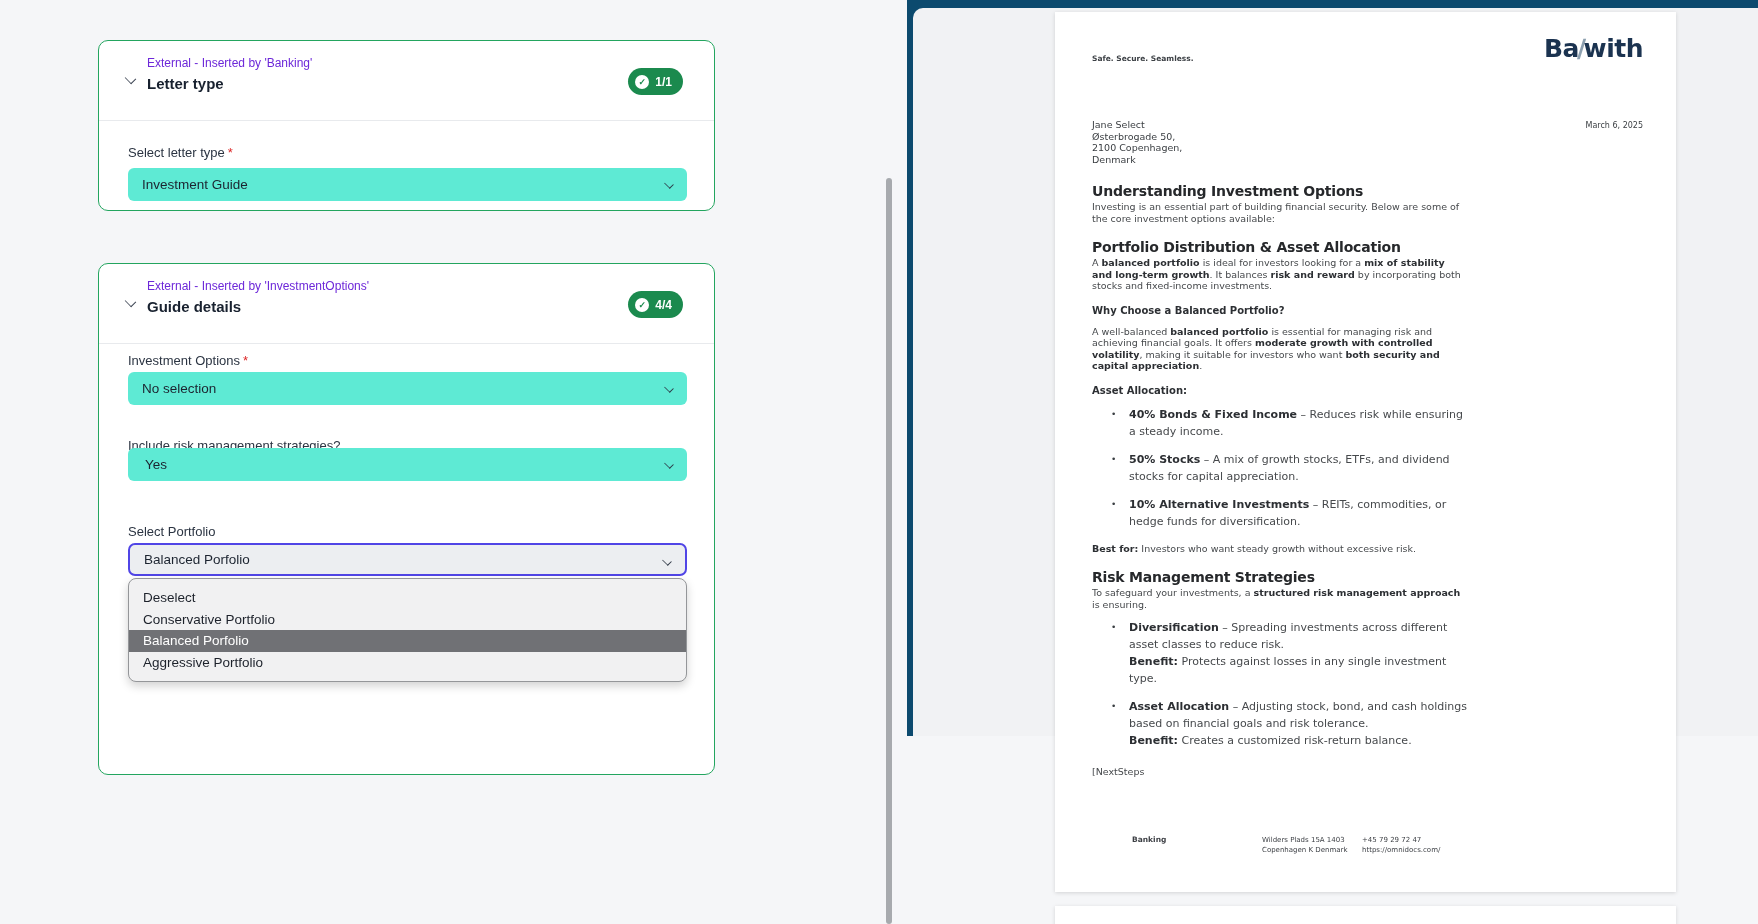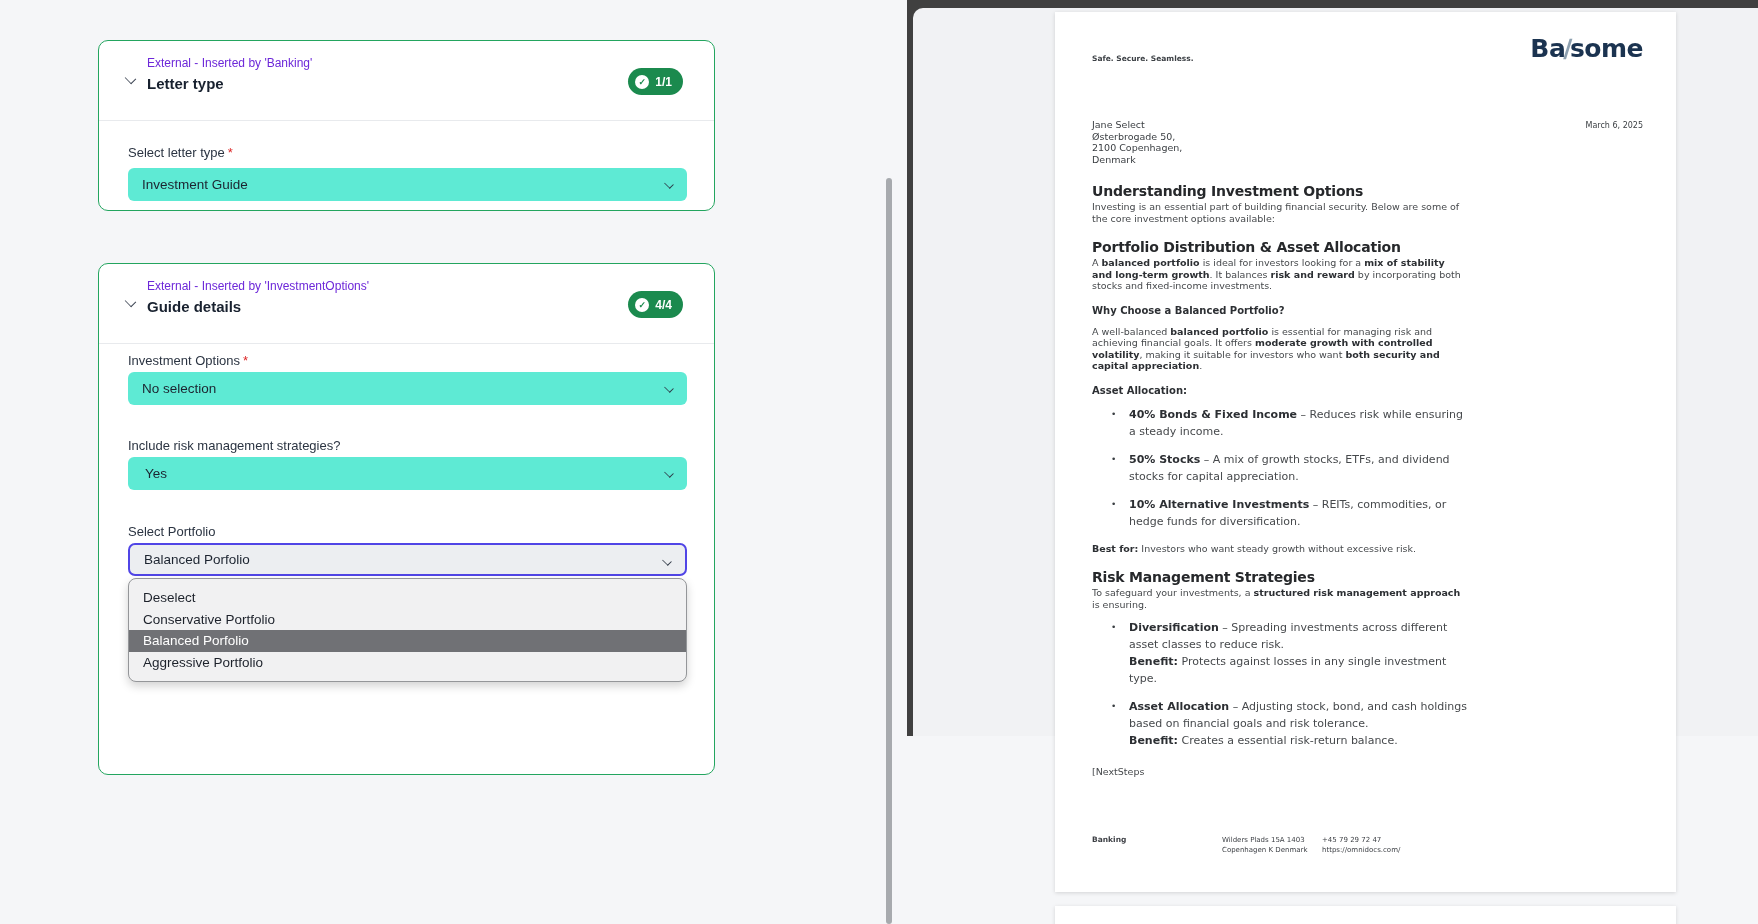--- a/index.html
+++ b/index.html
@@ -42,21 +42,21 @@
   .menu-opt { height:21.5px; display:flex; align-items:center; padding:0 14px; font-size:13.5px; color:#1d222b; cursor:pointer; }
   .menu-opt.selected { background:var(--option-highlight,#707175); color:#fff; }
 
   .create-wrap { position:absolute; left:88px; top:851px; width:640px; height:62px; background:#fff; border-radius:12px; }
   .create-btn { position:absolute; left:10px; top:15px; width:617px; height:34px; background:var(--accent-indigo,#5045e6);
                 border:none; border-radius:6px; color:#fff; font-size:14px; font-family:"Liberation Sans",sans-serif; cursor:pointer; }
 
   .scroll-thumb { position:absolute; left:886px; top:178px; width:6px; height:746px; background:#a7aaae; border-radius:3px; }
 
   
-  .right-panel { position:absolute; left:907px; top:0; width:851px; height:736px; background:#404040; }
+  .right-panel { position:absolute; left:907px; top:0; width:851px; height:736px; background:#0c4a6e; }
   .preview-bg { position:absolute; left:6px; top:8px; right:0; bottom:0; background:#f1f2f4; border-top-left-radius:10px; }
 
   .page { position:absolute; left:142px; top:4px; width:621px; height:880px; background:#fff;
           box-shadow:0 1px 4px rgba(0,0,0,.14); font-family:"DejaVu Sans", sans-serif; }
   .page-2 { top:898px; height:26px; }
 
   .page-inner { position:relative; width:100%; height:100%; padding:24px 33px 0 37px; color:#46494c; }
 
   .doc-header { display:flex; justify-content:space-between; align-items:flex-start; }
   .doc-tagline { margin-top:18px; font-size:7.5px; font-weight:bold; color:#3c4045; }
@@ -69,21 +69,21 @@
 
   .doc-h1 { font-size:14px; font-weight:bold; color:#26282b; letter-spacing:-.2px; margin:15px 0 2px; }
   .doc-p  { font-size:9.5px; line-height:11.5px; max-width:372px; }
   .doc-h3 { font-size:10px; font-weight:bold; color:#2c2f33; margin:13px 0 10px; }
   .doc-ul { list-style:none; margin:9px 0 0; max-width:378px; }
   .doc-ul li { position:relative; padding-left:37px; font-size:11px; line-height:17px; margin-bottom:11px; }
   .doc-ul li::before { content:"\2022"; position:absolute; left:19px; top:0; font-size:9px; color:#3a3e42; }
   .doc-p b, .doc-ul b, .doc-h3 b { color:#2c2f33; }
 
   .doc-footer { position:absolute; left:0; top:823px; width:100%; font-size:7px; line-height:10px; color:#3c3f44; }
-  .doc-footer .col { position:absolute; top:0; }
+  .doc-footer .col { position:absolute; top:0;margin-left:40px; }
   .doc-footer .brand { left:37px; font-size:7.5px; font-weight:bold; }
   .doc-footer .addr  { left:167px; }
   .doc-footer .tel   { left:267px; }
 </style>
 </head>
 <body>
 
 <div class="left-panel">
 
   <section class="card card-1">
@@ -117,21 +117,21 @@
 
     <div class="field-label" style="top:89px;">
       <span>Investment Options</span><span class="req">*</span>
     </div>
     <div class="sel" style="top:108px;">
       <span>No selection</span>
       <span class="sel-chevron"></span>
     </div>
 
     <div class="field-label" style="top:174px;">Include risk management strategies?</div>
-    <div class="sel" style="top:193px;padding-left:17px;">
+    <div class="sel" style="top:184px;padding-left:17px;">
       <span>Yes</span>
       <span class="sel-chevron"></span>
     </div>
 
     <div class="field-label" style="top:260px;">Select Portfolio</div>
     <div class="sel sel-focused" style="top:279px;">
       <span>Balanced Porfolio</span>
       <span class="sel-chevron"></span>
     </div>
 
@@ -148,21 +148,21 @@
 </div>
 
 <div class="right-panel">
   <div class="preview-bg">
 
     <div class="page">
       <div class="page-inner">
 
         <div class="doc-header">
           <span class="doc-tagline">Safe. Secure. Seamless.</span>
-          <span class="doc-logo"><span>Ba</span><span class="slash">∕</span><span>some</span></span>
+          <span class="doc-logo"><span>Ba</span><span class="slash">∕</span><span>with</span></span>
         </div>
 
         <div class="doc-addr-row">
           <div class="doc-recipient">
             <div>Jane Select</div>
             <div>Østerbrogade 50,</div>
             <div>2100 Copenhagen,</div>
             <div>Denmark</div>
           </div>
           <div class="doc-date">March 6, 2025</div>
@@ -182,21 +182,21 @@
           <li><b>40% Bonds &amp; Fixed Income</b><span> – Reduces risk while ensuring a steady income.</span></li>
           <li><b>50% Stocks</b><span> – A mix of growth stocks, ETFs, and dividend stocks for capital appreciation.</span></li>
           <li><b>10% Alternative Investments</b><span> – REITs, commodities, or hedge funds for diversification.</span></li>
         </ul>
         <p class="doc-p" style="margin-top:13px;"><b>Best for:</b><span> Investors who want steady growth without excessive risk.</span></p>
 
         <h1 class="doc-h1">Risk Management Strategies</h1>
         <p class="doc-p"><span>To safeguard your investments, a </span><b>structured risk management approach</b><span> is ensuring.</span></p>
         <ul class="doc-ul">
           <li><span><b>Diversification</b><span> – Spreading investments across different asset classes to reduce risk.</span></span><br><span><b>Benefit:</b><span> Protects against losses in any single investment type.</span></span></li>
-          <li><span><b>Asset Allocation</b><span> – Adjusting stock, bond, and cash holdings based on financial goals and risk tolerance.</span></span><br><span><b>Benefit:</b><span> Creates a essential risk-return balance.</span></span></li>
+          <li><span><b>Asset Allocation</b><span> – Adjusting stock, bond, and cash holdings based on financial goals and risk tolerance.</span></span><br><span><b>Benefit:</b><span> Creates a customized risk-return balance.</span></span></li>
         </ul>
 
         <p class="doc-p" style="margin-top:17px;">[NextSteps</p>
 
         <div class="doc-footer">
           <div class="col brand">Banking</div>
           <div class="col addr">
             <div>Wilders Plads 15A 1403</div>
             <div>Copenhagen K Denmark</div>
           </div>

